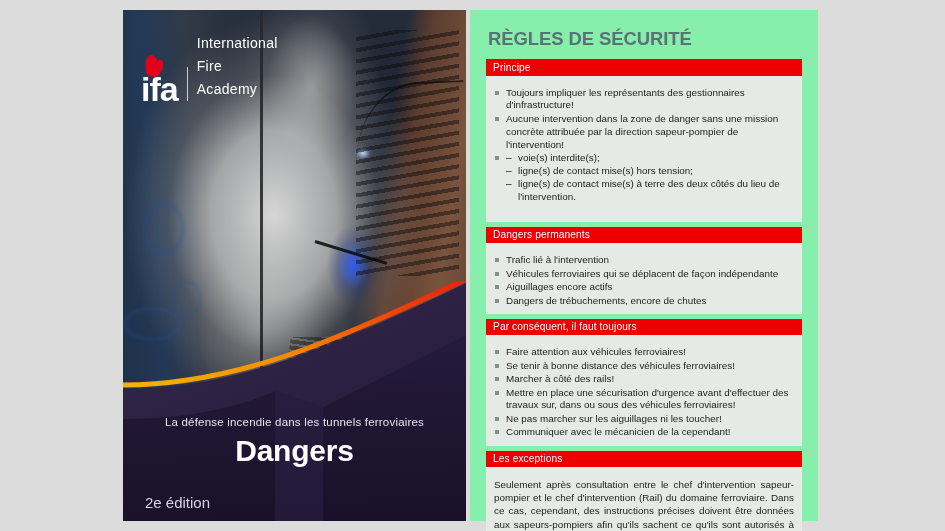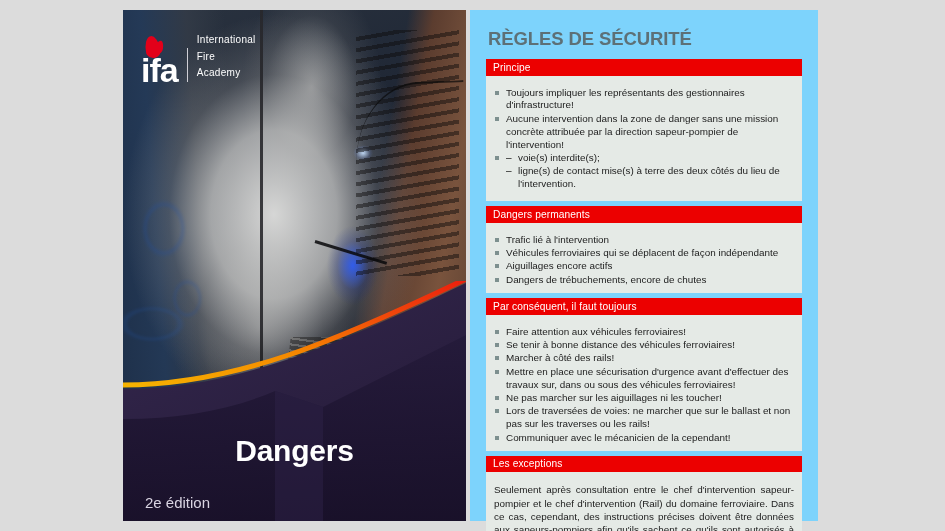--- a/index.html
+++ b/index.html
@@ -99,28 +99,28 @@
     content:"";position:absolute;right:-3px;top:6px;width:8px;height:13px;
     background:#e2001a;border-radius:60% 40% 50% 50% / 70% 60% 40% 30%;
     transform:rotate(22deg);
   }
   .ifa{
     color:#ffffff;font-size:34px;font-weight:bold;line-height:.85;
     letter-spacing:-1px;
   }
   .logo-divider{width:1px;height:34px;background:#cfcfd6;margin:0 0 3px 0;}
   .logo-words{
-    color:#ffffff;font-size:10px;line-height:1.65;letter-spacing:.3px;
+    color:#ffffff;font-size:14px;line-height:1.65;letter-spacing:.3px;
     padding-bottom:3px;
   }
 
   
   .page{
     position:absolute;left:470px;top:10px;width:348px;height:511px;
-    background:#7dd3fc;
+    background:#86efac;
   }
   .page-inner{padding:18px 16px 0 16px;}
   .page-title{
     color:#5d7076;font-size:18.5px;font-weight:bold;letter-spacing:-.1px;
     margin:0 0 9px 2px;
   }
   .sec-head{
     background:#ec0000;color:#ffffff;
     font-size:10.2px;padding:2.5px 0 3px 7px;letter-spacing:.1px;
   }
@@ -130,21 +130,21 @@
   .sec-gap{height:5px;}
   ul.blist{list-style:none;margin:0;padding:0;}
   ul.blist > li{
     position:relative;padding-left:12px;
     font-size:9.9px;line-height:1.30;color:#1c1c1c;margin:0 0 .5px 0;
   }
   ul.blist > li:before{
     content:"";position:absolute;left:1px;top:4px;width:4px;height:4px;
     background:#7d908f;
   }
-  ul.dash{list-style:none;margin:1px 0 4px 0;padding:0;}
+  ul.dash{list-style:none;margin:1px 0 12px 0;padding:0;}
   ul.dash > li{
     position:relative;padding-left:12px;
     font-size:9.9px;line-height:1.30;color:#1c1c1c;
   }
   ul.dash > li:before{
     content:"–";position:absolute;left:0px;top:-1px;color:#1c1c1c;font-size:10px;
   }
   .para{
     font-size:9.9px;line-height:1.33;color:#1c1c1c;margin:0;text-align:justify;
   }
@@ -194,38 +194,40 @@
         <div class="ifa">ifa</div>
       </div>
       <div class="logo-divider"></div>
       <div class="logo-words">
         <div>International</div>
         <div>Fire</div>
         <div>Academy</div>
       </div>
     </div>
 
+    <div class="subtitle">La défense incendie dans les tunnels ferroviaires</div>
     <div class="maintitle">Dangers</div>
     <div class="edition">2e édition</div>
   </div>
 
   <div class="page">
     <div class="page-inner">
 
       <div class="page-title">RÈGLES DE SÉCURITÉ</div>
 
       <div>
         <div class="sec-head">Principe</div>
         <div class="sec-body">
           <ul class="blist">
             <li>Toujours impliquer les représentants des gestionnaires d'infrastructure!</li>
             <li>Aucune intervention dans la zone de danger sans une mission concrète attribuée par la direction sapeur-pompier de l'intervention!</li>
             <li>
               <ul class="dash">
                 <li>voie(s) interdite(s);</li>
+                <li>ligne(s) de contact mise(s) hors tension;</li>
                 <li>ligne(s) de contact mise(s) à terre des deux côtés du lieu de l'intervention.</li>
               </ul>
             </li>
           </ul>
         </div>
       </div>
       <div class="sec-gap"></div>
 
       <div>
         <div class="sec-head">Dangers permanents</div>
@@ -242,21 +244,20 @@
 
       <div>
         <div class="sec-head">Par conséquent, il faut toujours</div>
         <div class="sec-body">
           <ul class="blist">
             <li>Faire attention aux véhicules ferroviaires!</li>
             <li>Se tenir à bonne distance des véhicules ferroviaires!</li>
             <li>Marcher à côté des rails!</li>
             <li>Mettre en place une sécurisation d'urgence avant d'effectuer des travaux sur, dans ou sous des véhicules ferroviaires!</li>
             <li>Ne pas marcher sur les aiguillages ni les toucher!</li>
-            <li>Lors de traversées de voies: ne marcher que sur le ballast et non pas sur les traverses ou les rails!</li>
             <li>Communiquer avec le mécanicien de la cependant!</li>
           </ul>
         </div>
       </div>
       <div class="sec-gap"></div>
 
       <div>
         <div class="sec-head">Les exceptions</div>
         <div class="sec-body">
           <p class="para">Seulement après consultation entre le chef d'intervention sapeur-pompier et le chef d'intervention (Rail) du domaine ferroviaire. Dans ce cas, cependant, des instructions précises doivent être données aux sapeurs-pompiers afin qu'ils sachent ce qu'ils sont autorisés à faire et ce qu'ils ne peuvent pas faire.</p>

